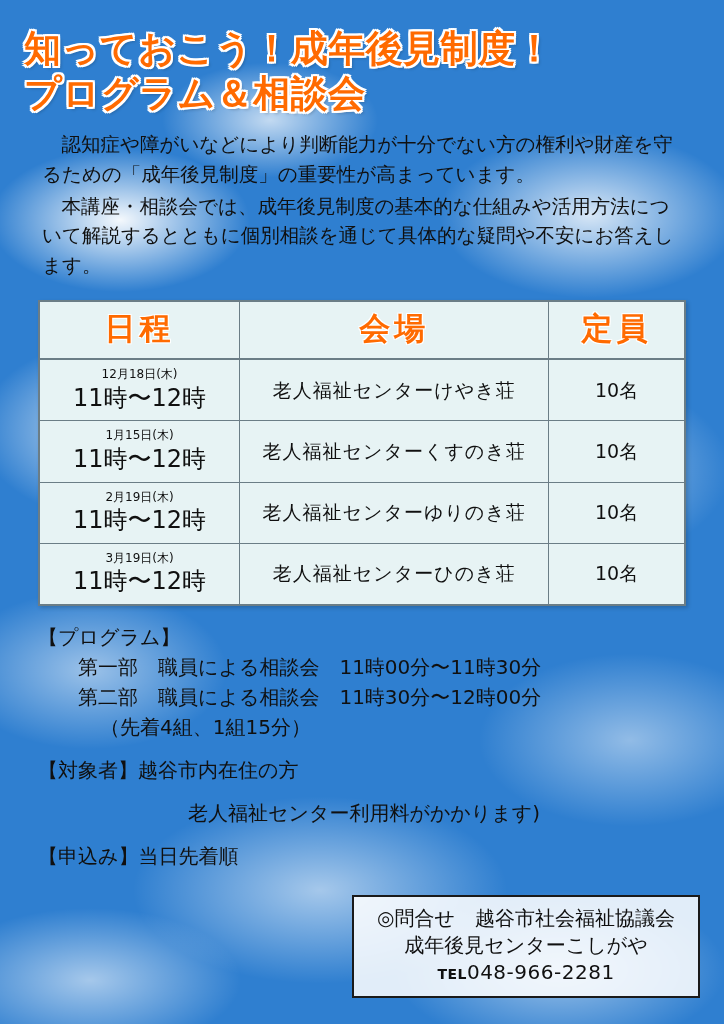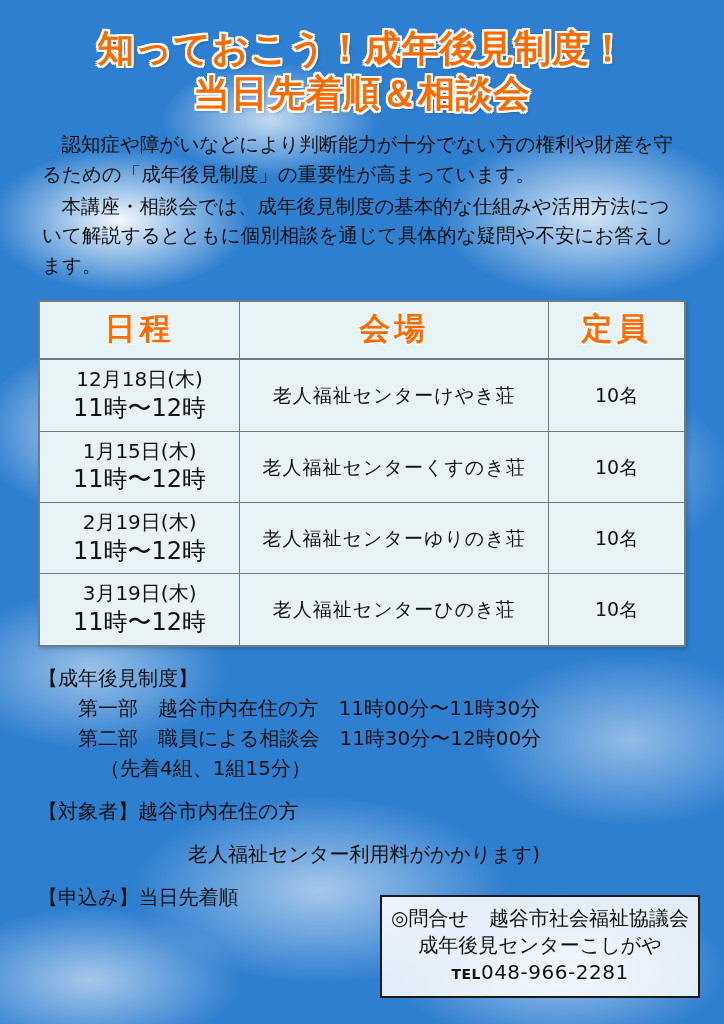--- a/index.html
+++ b/index.html
@@ -60,21 +60,20 @@
   .c10{ left: -120px; top: 880px;  width: 420px; height: 200px; opacity: .6; }
 
   
   .content {
     position: relative;
     z-index: 3;
     padding: 0 24px;
     box-sizing: border-box;
   }
   .title-block {
-    text-align: center;
     padding-top: 26px;
   }
   .title-line {
     font-family: "DejaVu Sans", sans-serif;
     font-weight: bold;
     font-size: 37px;
     line-height: 1.22;
     color: #ff6a00;
     letter-spacing: 0.5px;
     text-shadow:
@@ -130,21 +129,21 @@
     padding: 7px 4px;
     text-align: center;
     font-size: 19px;
     color: #101010;
     line-height: 1.28;
   }
   table.schedule tr:first-child td { border-top: none; }
   .col-date   { width: 31%; border-right: 1.5px solid #6b7d86; }
   .col-venue  { width: 48%; border-right: 1.5px solid #6b7d86; }
   .col-cap    { width: 21%; }
-  .date-main { display: block; font-size: 20px; }
+  .date-main { display: block; font-size: 12px; }
   .date-time { display: block; font-size: 24px; }
   .venue-txt { letter-spacing: 1px; font-size: 19px; }
 
   
   .info {
     margin: 16px 14px 0 14px;
     font-family: "DejaVu Sans", sans-serif;
     font-size: 20px;
     color: #101010;
     line-height: 1.5;
@@ -153,21 +152,21 @@
   .info .row { white-space: nowrap; }
   .indent1 { padding-left: 40px; }
   .indent2 { padding-left: 62px; }
   .indent3 { padding-left: 150px; }
 
   
   .contact-box {
     position: absolute;
     right: 24px;
     bottom: 26px;
-    width: 320px;
+    width: 348px;
     border: 2px solid #1a1a1a;
     background: rgba(255,255,255,0.86);
     padding: 8px 6px 10px 6px;
     box-sizing: border-box;
     text-align: center;
     font-family: "DejaVu Sans", sans-serif;
     font-size: 20px;
     line-height: 1.35;
     color: #101010;
     z-index: 4;
@@ -195,21 +194,21 @@
   <div class="cloud c6"></div>
   <div class="cloud c7"></div>
   <div class="cloud c8"></div>
   <div class="cloud c9"></div>
   <div class="cloud c10"></div>
 
   <div class="content">
 
     <div class="title-block">
       <div class="title-line">知っておこう！成年後見制度！</div>
-      <div class="title-line">当日先着順＆相談会</div>
+      <div class="title-line">プログラム＆相談会</div>
     </div>
 
     <div class="lead">
       <p>認知症や障がいなどにより判断能力が十分でない方の権利や財産を守るための「成年後見制度」の重要性が高まっています。</p>
       <p>本講座・相談会では、成年後見制度の基本的な仕組みや活用方法について解説するとともに個別相談を通じて具体的な疑問や不安にお答えします。</p>
     </div>
 
     <div class="table-wrap">
       <table class="schedule">
         <thead>
@@ -259,22 +258,22 @@
               <span class="venue-txt">老人福祉センターひのき荘</span>
             </td>
             <td class="col-cap">10名</td>
           </tr>
         </tbody>
       </table>
     </div>
 
     <div class="info">
       <div class="block">
-        <div class="row">【成年後見制度】</div>
-        <div class="row indent1">第一部　越谷市内在住の方　11時00分〜11時30分</div>
+        <div class="row">【プログラム】</div>
+        <div class="row indent1">第一部　職員による相談会　11時00分〜11時30分</div>
         <div class="row indent1">第二部　職員による相談会　11時30分〜12時00分</div>
         <div class="row indent2">（先着4組、1組15分）</div>
       </div>
 
       <div class="block">
         <div class="row">【対象者】越谷市内在住の方</div>
       </div>
 
       <div class="block">
         <div class="row indent3">老人福祉センター利用料がかかります)</div>

